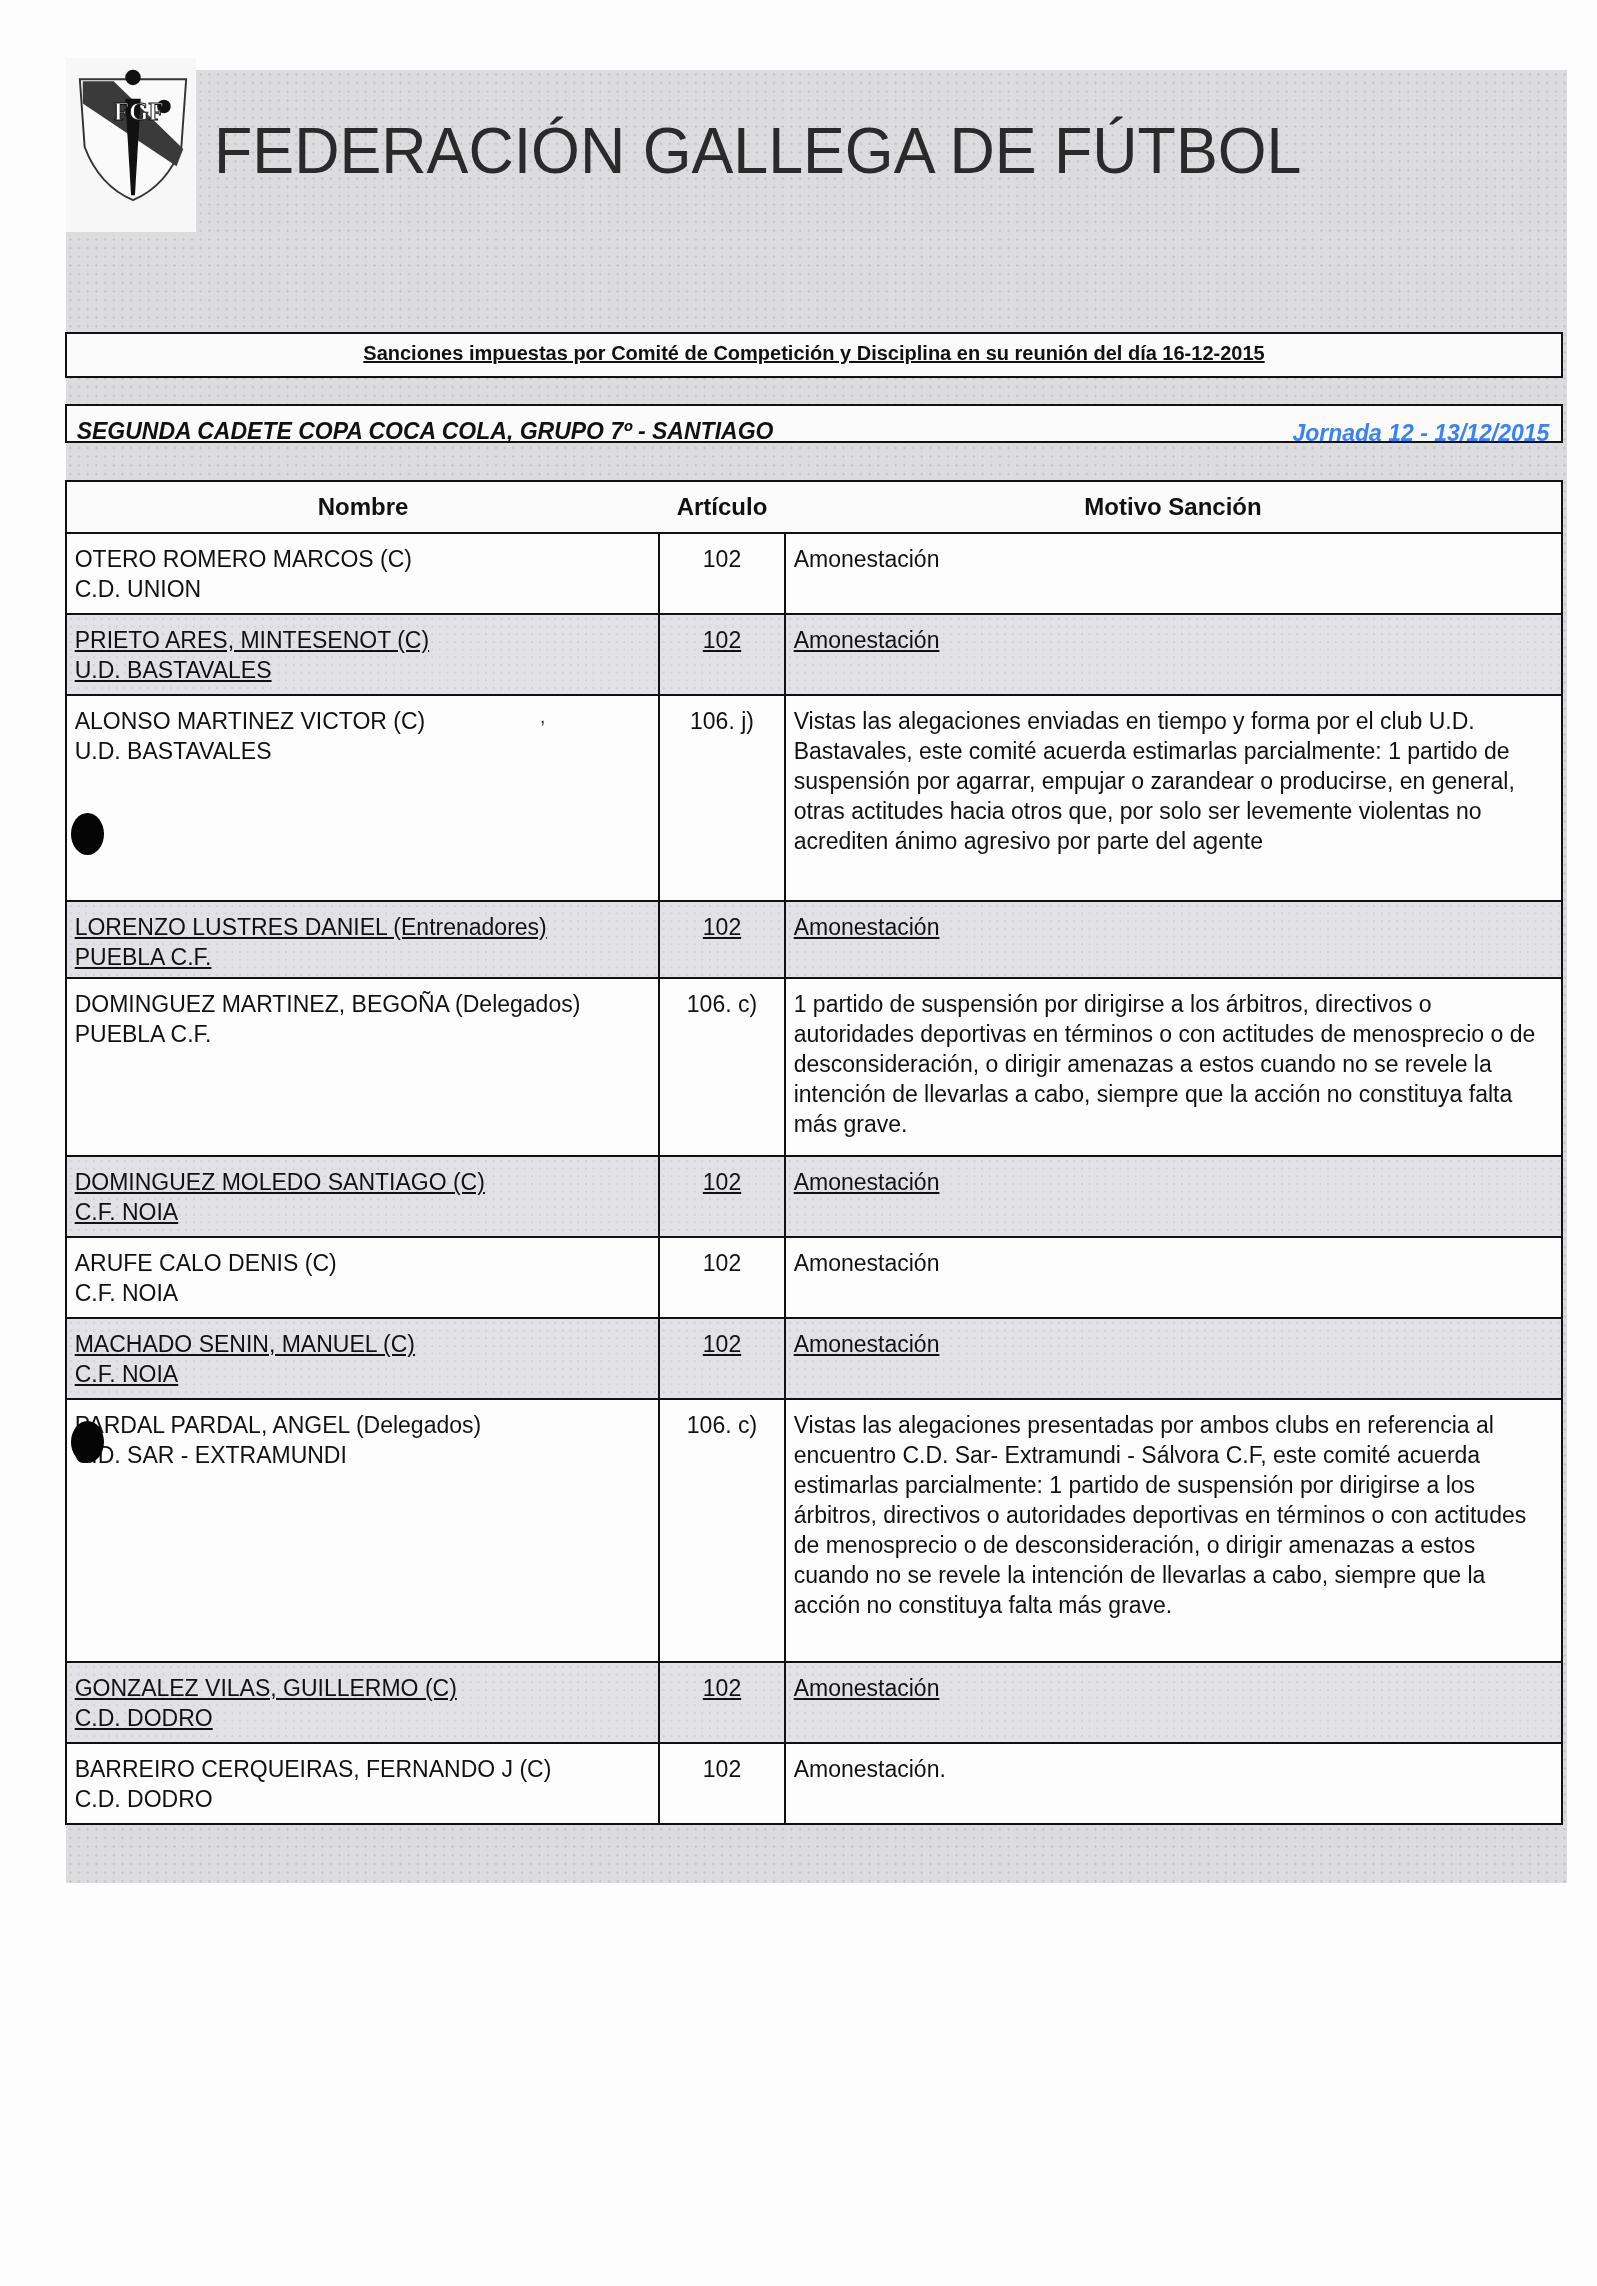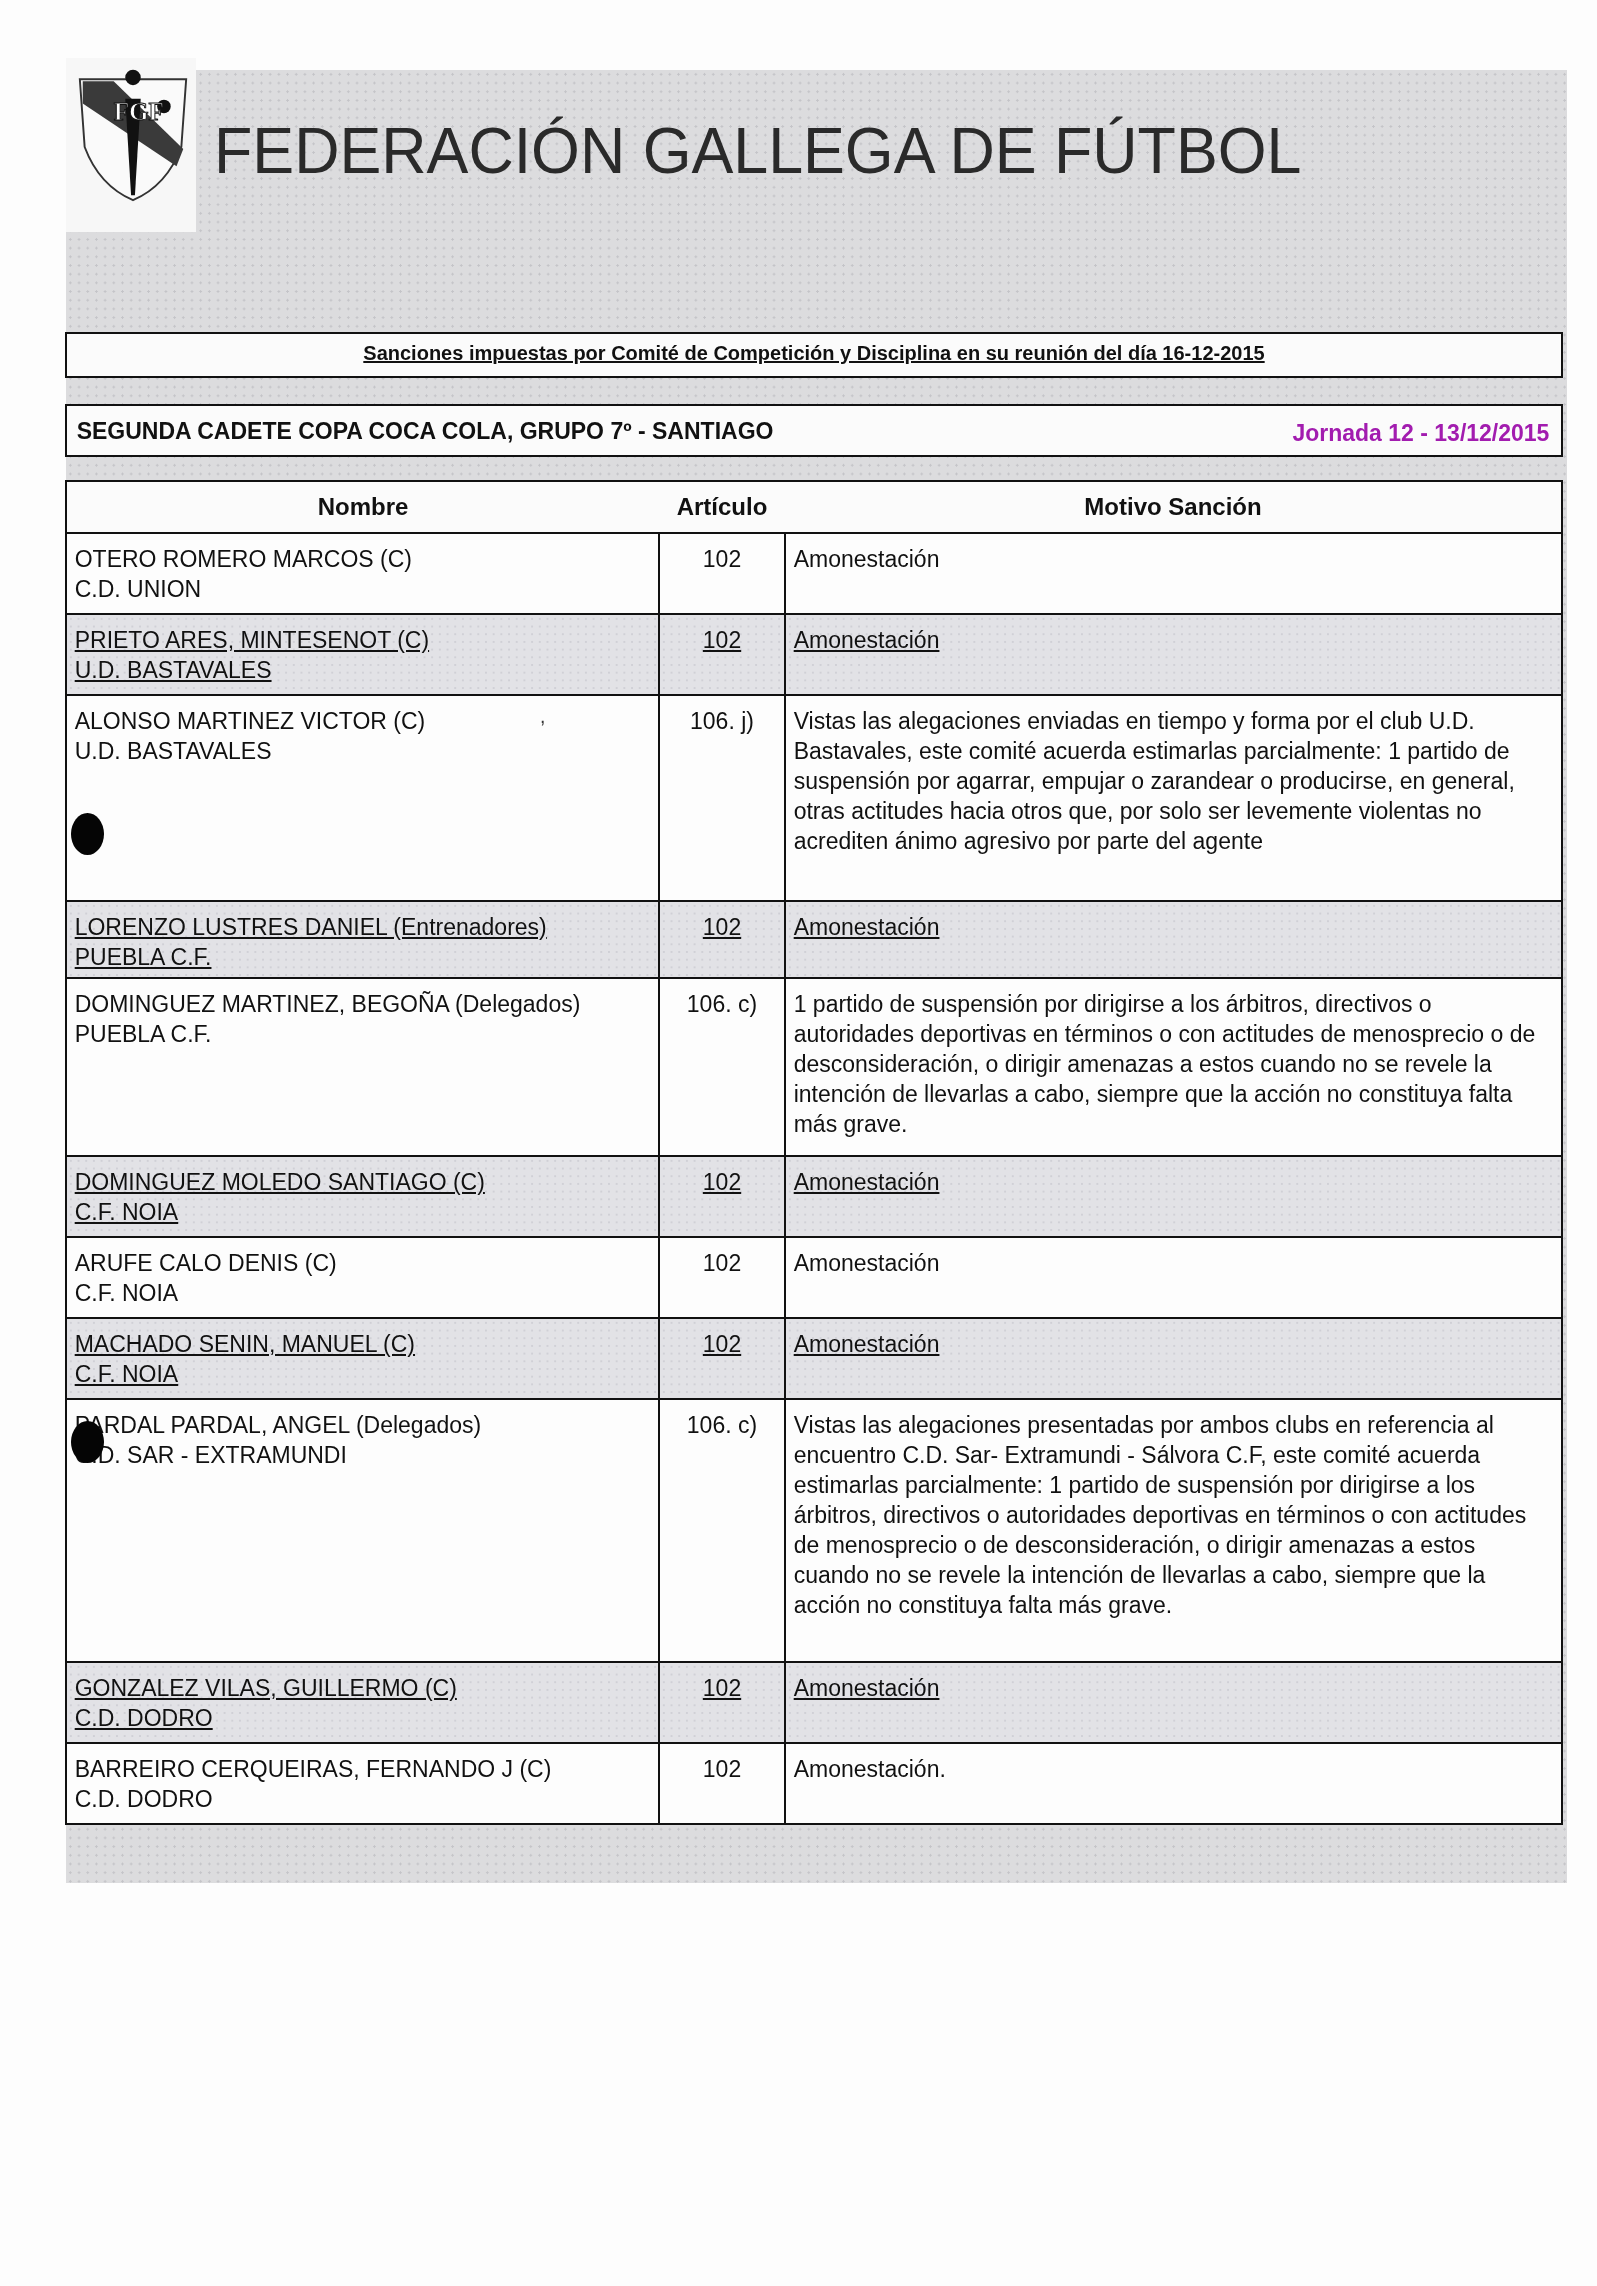--- a/index.html
+++ b/index.html
@@ -27,26 +27,26 @@
   }
   .box {
     position: absolute; left: 65px; width: 1498px; background: #fbfbfb;
     border: 2.9px solid #111; box-sizing: border-box;
   }
   .sanciones-box { top: 332px; height: 46px; }
   .sanciones-title {
     position: absolute; left: 0; right: 0; top: 7.7px; text-align: center;
     font-weight: bold; font-size: 20px; text-decoration: underline;
   }
-  .competition-box { top: 404px; height: 53px; }
+  .competition-box { top: 404px; height: 39px; font-style: italic; }
   .competition-name {
     position: absolute; left: 9.7px; top: 11.6px; font-weight: bold; font-size: 23px;
   }
   .jornada {
-    position: absolute; right: 11.6px; top: 13.5px; font-weight: bold; font-size: 23px; color: #a21caf;
+    position: absolute; right: 11.6px; top: 13.5px; font-weight: bold; font-size: 23px; color: #3b82f6;
   }
   table.sanctions {
     position: absolute; left: 65px; top: 480px; width: 1498px;
     border-collapse: collapse; table-layout: fixed; font-size: 23px;
     border: 2.9px solid #111;
   }
   table.sanctions th {
     font-weight: bold; font-size: 24px; height: 50px; padding: 0;
     background: #fbfbfb; border-bottom: 2.9px solid #111; text-align: center;
   }

